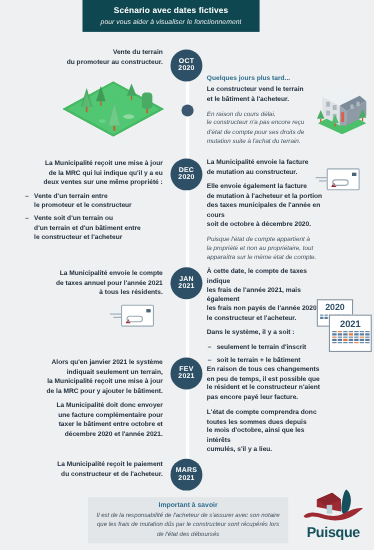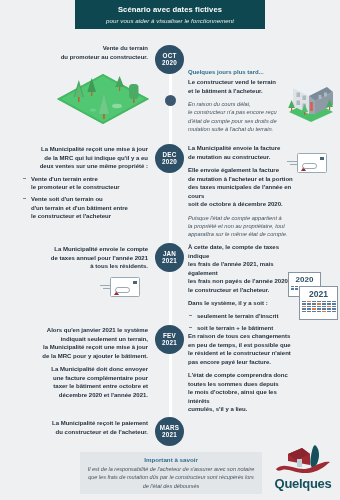--- a/index.html
+++ b/index.html
@@ -12,21 +12,21 @@
   .page {
     position: relative;
     width: 340px; height: 500px;
     background: #eef0f2;
   }
 
   
   .header-band {
     position: absolute;
     left: 75px; top: 0;
-    width: 190px; height: 29px;
+    width: 161px; height: 29px;
     background: #0f4750;
     display: flex; flex-direction: column;
     align-items: center; justify-content: center;
     gap: 3px;
   }
   .header-title {
     color: #ffffff;
     font-size: 7.6px;
     font-weight: bold;
     letter-spacing: 0.1px;
@@ -473,16 +473,16 @@
   </div>
 
   <div class="logo">
     <svg width="62" height="34" viewBox="0 0 62 34">
       <path d="M43 2 C47 5 48 12 46 18 C45 22 42 25 40 24 C38 23 38 18 39 13 C40 7 41 3 43 2 Z" fill="#15505c"></path>
       <path d="M16 18 L16 11 L30 5 L38 11 L38 22 Z" fill="#9e2a33"></path>
       <polygon points="16,11 30,5 38,11 24,17" fill="#8c242d"></polygon>
       <rect x="25" y="16" width="5" height="8" fill="#b8d0d6"></rect>
       <path d="M4 26 C14 17 26 31 40 24 C48 20 54 18 58 19 C52 24 46 29 36 30 C24 31 16 25 10 27 C7 28 5 28 4 26 Z" fill="#9e2a33"></path>
     </svg>
-    <div class="logo-word">Quelques</div>
+    <div class="logo-word">Puisque</div>
   </div>
 
 </div>
 
 </body></html>

